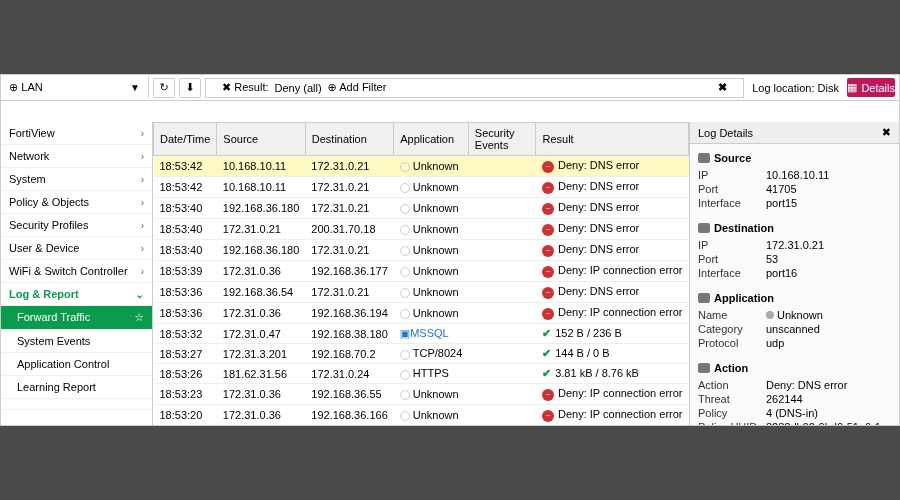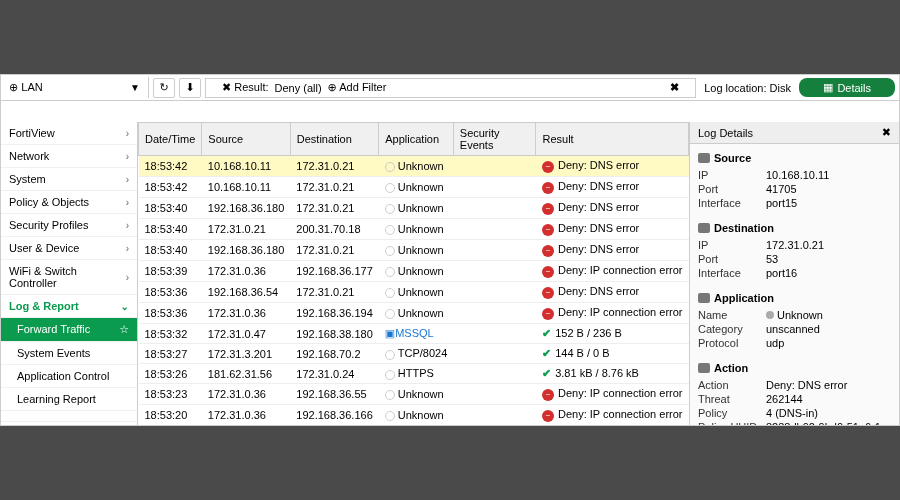--- a/index.html
+++ b/index.html
@@ -6,24 +6,24 @@
 body { background: #4a4a4a; display: flex; justify-content: center; align-items: center; height: 500px; width: 900px; overflow: hidden; }
 .app { background: #fff; width: 900px; height: 352px; display: flex; flex-direction: column; border: 1px solid #ccc; gap: 21px; }
 .top { display: flex; align-items: center; height: 26px; border-bottom: 1px solid #ccc; background: #fff; }
 .lan { width: 148px; padding: 4px 8px; border-right: 1px solid #ccc; display: flex; align-items: center; justify-content: space-between; }
 .lan .caret { font-size: 10px; }
 .toolbar { flex: 1; display: flex; align-items: center; gap: 4px; padding: 0 4px; }
 .tbtn { width: 22px; height: 20px; border: 1px solid #ccc; background: #fff; display: flex; align-items: center; justify-content: center; cursor: pointer; border-radius: 2px; }
 .filter { flex: 1; border: 1px solid #ccc; height: 20px; display: flex; align-items: center; padding: 0 16px; gap: 6px; background: #fff; }
 .filter .x { margin-left: auto; font-weight: bold; cursor: pointer; }
 .loglog { padding: 0 4px; }
-.details-btn { background: #15803d; color: #fff; padding: 3px 24px; border-radius: 8px; cursor: pointer; display: flex; align-items: center; gap: 4px; }
+.details-btn { background: #be185d; color: #fff; padding: 3px 0; border-radius: 2px; cursor: pointer; display: flex; align-items: center; gap: 4px; }
 .details-btn::before { content: "▦"; }
 .body { flex: 1; display: flex; overflow: hidden; }
-.sidebar { width: 137px; border-right: 1px solid #ccc; overflow-y: auto; background: #fff; }
+.sidebar { width: 152px; border-right: 1px solid #ccc; overflow-y: auto; background: #fff; }
 .navitem { padding: 5px 8px; display: flex; align-items: center; justify-content: space-between; cursor: pointer; border-bottom: 1px solid #f0f0f0; }
 .navitem.expanded { color: #0a9b4f; font-weight: bold; }
 .navitem .chv { font-size: 10px; color: #666; }
 .navitem.expanded .chv { color: #0a9b4f; }
 .subitem { padding: 5px 8px 5px 16px; cursor: pointer; border-bottom: 1px solid #f0f0f0; font-size: 11px; display:flex; justify-content: space-between; }
 .subitem.active { background: #0a9b4f; color: #fff; }
 .subitem .star { color: #fff; }
 .main { flex: 1; display: flex; overflow: hidden; }
 .tablewrap { flex: 1; overflow: auto; }
 table { border-collapse: collapse; width: 100%; }

